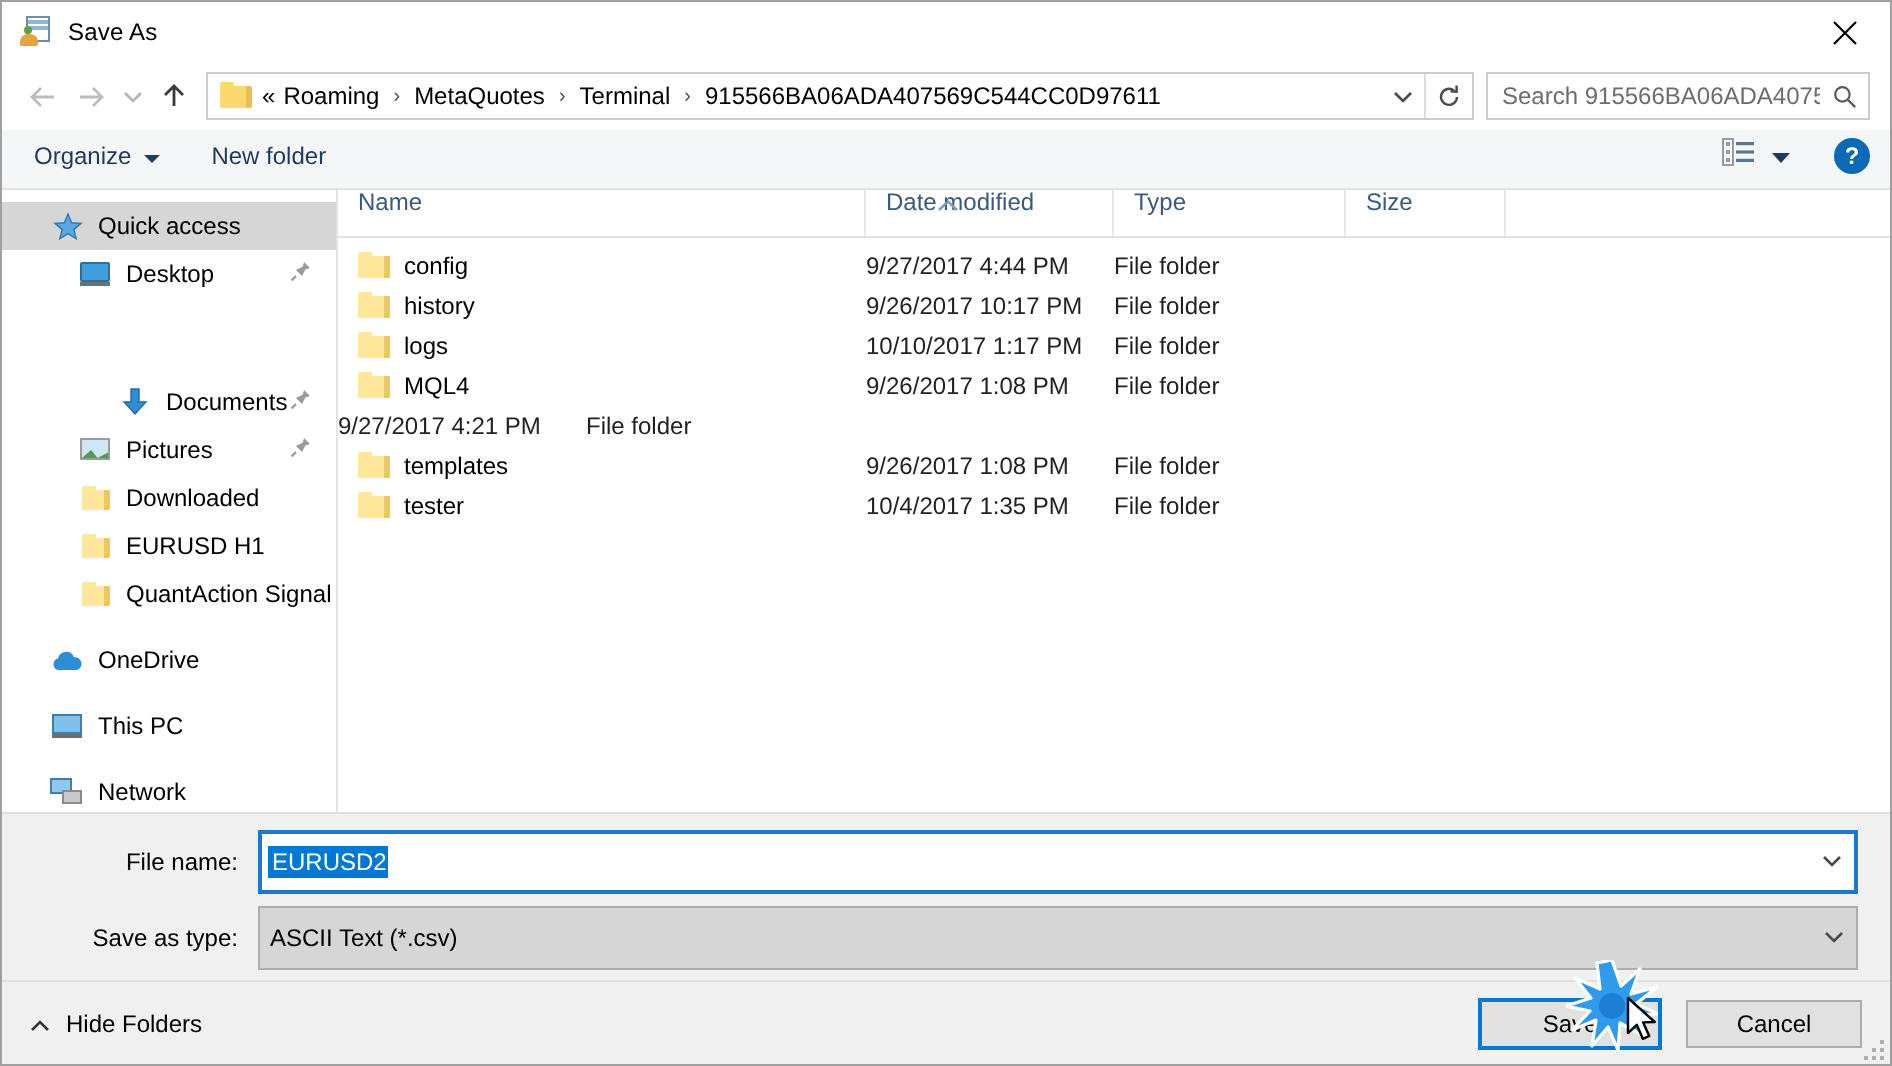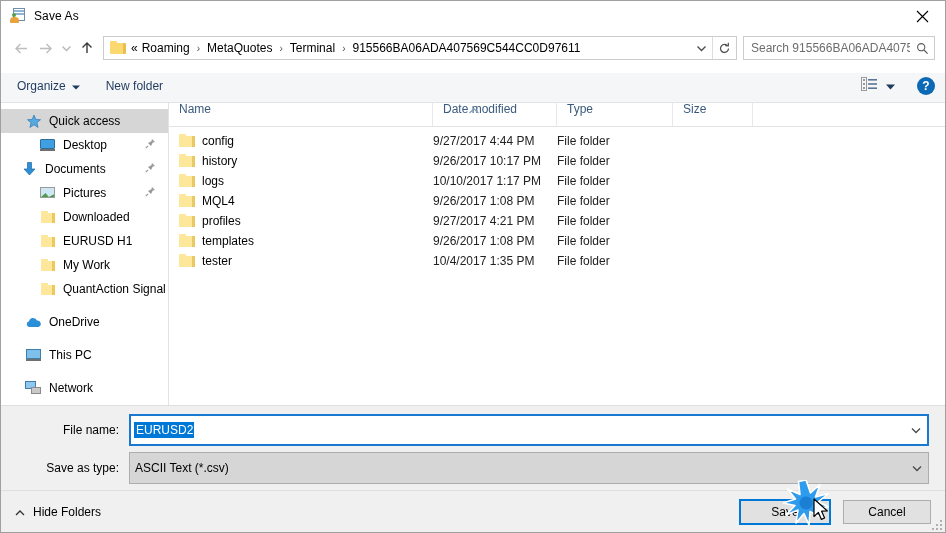--- a/index.html
+++ b/index.html
@@ -160,21 +160,20 @@
     flex: 0 0 auto;
   }
 
   
   #toolbar {
     height: 30px; min-height: 30px;
     background: #f5f6f7;
     border-bottom: 1px solid #e3e3e3;
     display: flex; align-items: center;
     padding: 0 10px 4px 16px;
-    margin-top: 8px;
   }
   .tb-item {
     font-size: 12px; color: #1f3a5f;
     display: flex; align-items: center;
     margin-right: 26px;
   }
   .tb-caret { margin-left: 6px; }
   #toolbar-spacer { flex: 1 1 auto; }
   #view-btn {
     display: flex; align-items: center;
@@ -539,21 +538,21 @@
         </span>
         <span class="s-label">Desktop</span>
         <span class="pin">
           <svg width="11" height="11" viewBox="0 0 11 11">
             <path d="M7,1 L10,4 L7.8,4.6 L6,8 L3,5 L6.4,3.2 Z" fill="#9a9a9a"></path>
             <path d="M3,8 L0.8,10.2" stroke="#9a9a9a" stroke-width="1.1"></path>
           </svg>
         </span>
       </div>
 
-      <div class="side-item" style="padding-left:20px;">
+      <div class="side-item" style="padding-left:58px;margin-top:40px;">
         <span class="s-ico">
           <svg style="position:absolute;left:2px;top:1px;" width="13" height="14" viewBox="0 0 13 14">
             <path d="M4.5,0.5 L8.5,0.5 L8.5,7 L12,7 L6.5,13 L1,7 L4.5,7 Z" fill="#2f8fd4" stroke="#1d6ca6" stroke-width="0.7"></path>
           </svg>
         </span>
         <span class="s-label">Documents</span>
         <span class="pin">
           <svg width="11" height="11" viewBox="0 0 11 11">
             <path d="M7,1 L10,4 L7.8,4.6 L6,8 L3,5 L6.4,3.2 Z" fill="#9a9a9a"></path>
             <path d="M3,8 L0.8,10.2" stroke="#9a9a9a" stroke-width="1.1"></path>
@@ -591,30 +590,20 @@
         <span class="s-ico">
           <span class="s-folder">
               <span class="ft"></span>
               <span class="fb"></span>
               <span class="fe"></span>
             </span>
         </span>
         <span class="s-label">EURUSD H1</span>
       </div>
 
-      <div class="side-item" style="padding-left:38px;">
-        <span class="s-ico">
-          <span class="s-folder">
-              <span class="ft"></span>
-              <span class="fb"></span>
-              <span class="fe"></span>
-            </span>
-        </span>
-        <span class="s-label">My Work</span>
-      </div>
 
       <div class="side-item" style="padding-left:38px;">
         <span class="s-ico">
           <span class="s-folder">
               <span class="ft"></span>
               <span class="fb"></span>
               <span class="fe"></span>
             </span>
         </span>
         <span class="s-label">QuantAction Signal</span>
@@ -720,28 +709,20 @@
                 <span class="fb"></span>
                 <span class="fe"></span>
               </span>
               <span>MQL4</span>
             </span>
           <span class="fd">9/26/2017 1:08 PM</span>
           <span class="ft2">File folder</span>
           <span class="fs"></span>
         </div>
         <div class="frow">
-          <span class="fn">
-              <span class="r-folder">
-                <span class="ft"></span>
-                <span class="fb"></span>
-                <span class="fe"></span>
-              </span>
-              <span>profiles</span>
-            </span>
           <span class="fd">9/27/2017 4:21 PM</span>
           <span class="ft2">File folder</span>
           <span class="fs"></span>
         </div>
         <div class="frow">
           <span class="fn">
               <span class="r-folder">
                 <span class="ft"></span>
                 <span class="fb"></span>
                 <span class="fe"></span>

